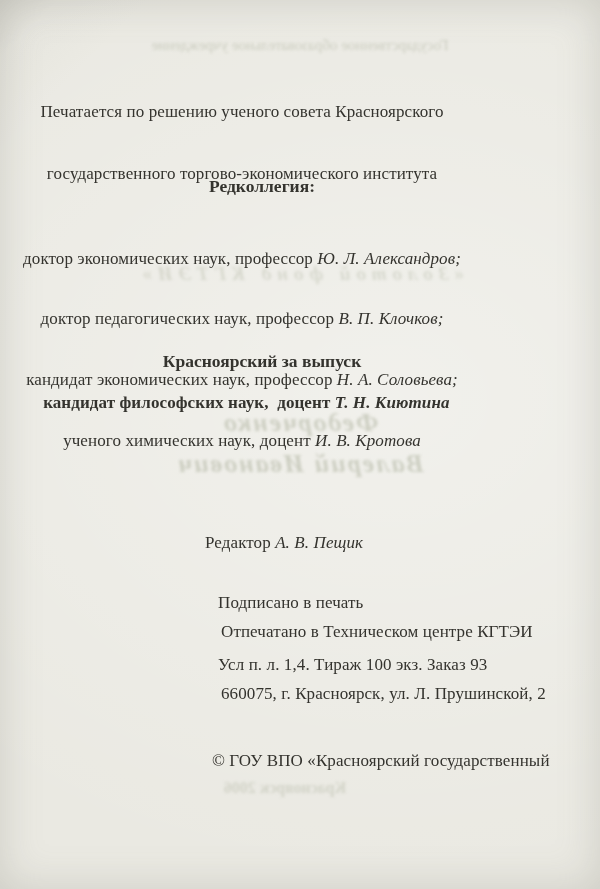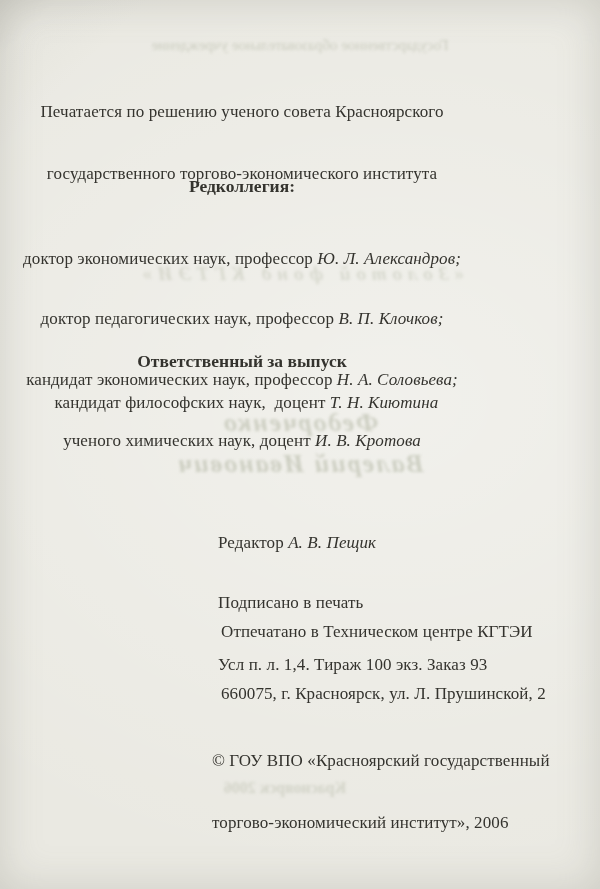--- a/index.html
+++ b/index.html
@@ -14,21 +14,21 @@
     color: #34332e;
   }
   .vignette {
     position: absolute; inset: 0; pointer-events: none;
     box-shadow: inset 0 0 40px rgba(120,118,108,0.25);
   }
   .block { position: absolute; white-space: pre-wrap; }
   .center { left: 0; width: 484px; text-align: center; }
   .body-text { font-size: 17px; line-height: 20.5px; letter-spacing: 0.1px; }
   .it { font-style: italic; }
-  .heading { font-weight: bold; font-size: 17.5px; }
+  .heading { font-weight: bold; font-size: 17.5px; padding-left: 20px; }
   
   .bleed {
     position: absolute; left: 0; width: 600px; text-align: center;
     transform: scaleX(-1);
     color: #b9bcab;
     filter: blur(1.4px);
     opacity: 0.65;
     pointer-events: none;
   }
   .bleed-small { font-size: 15px; }
@@ -56,38 +56,37 @@
 
 <div class="block center heading" style="top: 176px;">Редколлегия:</div>
 
 <div class="block center body-text" style="top: 208px; line-height: 20.3px;">
   <div><span>доктор экономических наук, профессор </span><span class="it">Ю. Л. Александров;</span></div>
   <div><span>доктор педагогических наук, профессор </span><span class="it">В. П. Клочков;</span></div>
   <div><span>кандидат экономических наук, профессор </span><span class="it">Н. А. Соловьева;</span></div>
   <div><span>ученого химических наук, доцент </span><span class="it">И. В. Кротова</span></div>
 </div>
 
-<div class="block center heading" style="top: 351px;">Ответственный за выпуск</div>
+<div class="block center heading" style="top: 351px;">Красноярский за выпуск</div>
 
-<div class="block center body-text" style="top: 372px;">
+<div class="block center body-text" style="top: 372px; font-weight: bold;">
   <span>кандидат философских наук,  доцент </span><span class="it">Т. Н. Киютина</span>
 </div>
 
-<div class="block body-text" style="top: 492px; left: 218px;">
+<div class="block body-text" style="top: 492px; left: 205px;">
   <div><span>Редактор </span><span class="it">А. В. Пещик</span></div>
 </div>
 
 <div class="block body-text" style="top: 552px; left: 218px;">
   <div>Подписано в печать</div>
   <div>Усл п. л. 1,4. Тираж 100 экз. Заказ 93</div>
 </div>
 
 <div class="block body-text" style="top: 581px; left: 221px;">
   <div>Отпечатано в Техническом центре КГТЭИ</div>
   <div>660075, г. Красноярск, ул. Л. Прушинской, 2</div>
 </div>
 
 <div class="block body-text" style="top: 710px; left: 212px; width: 348px; text-align: left;">
   <div>© ГОУ ВПО «Красноярский государственный</div>
-  <div>торгово-экономический институт», 2006</div>
 </div>
 
 <div class="vignette"></div>
 
 </body></html>

